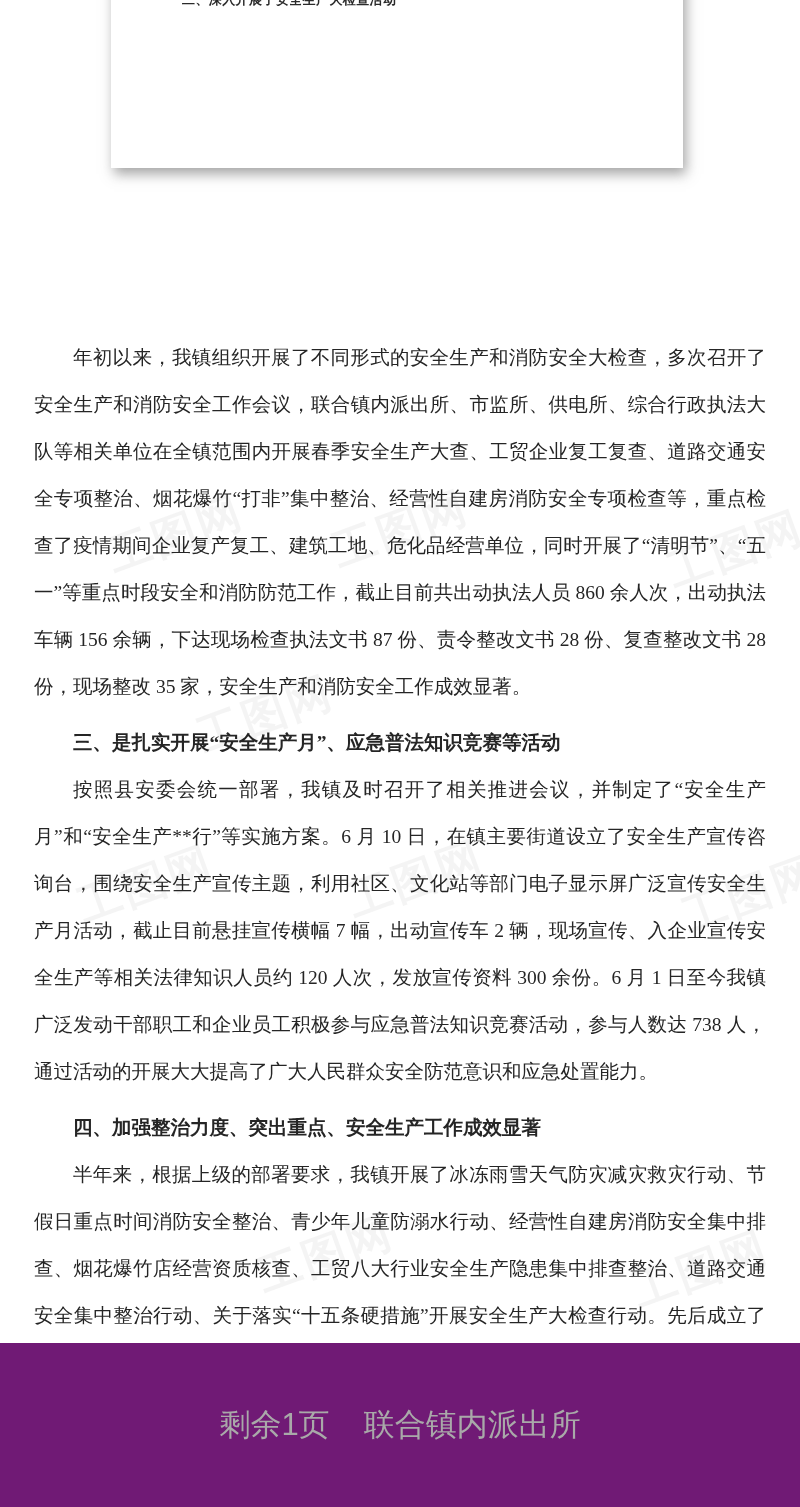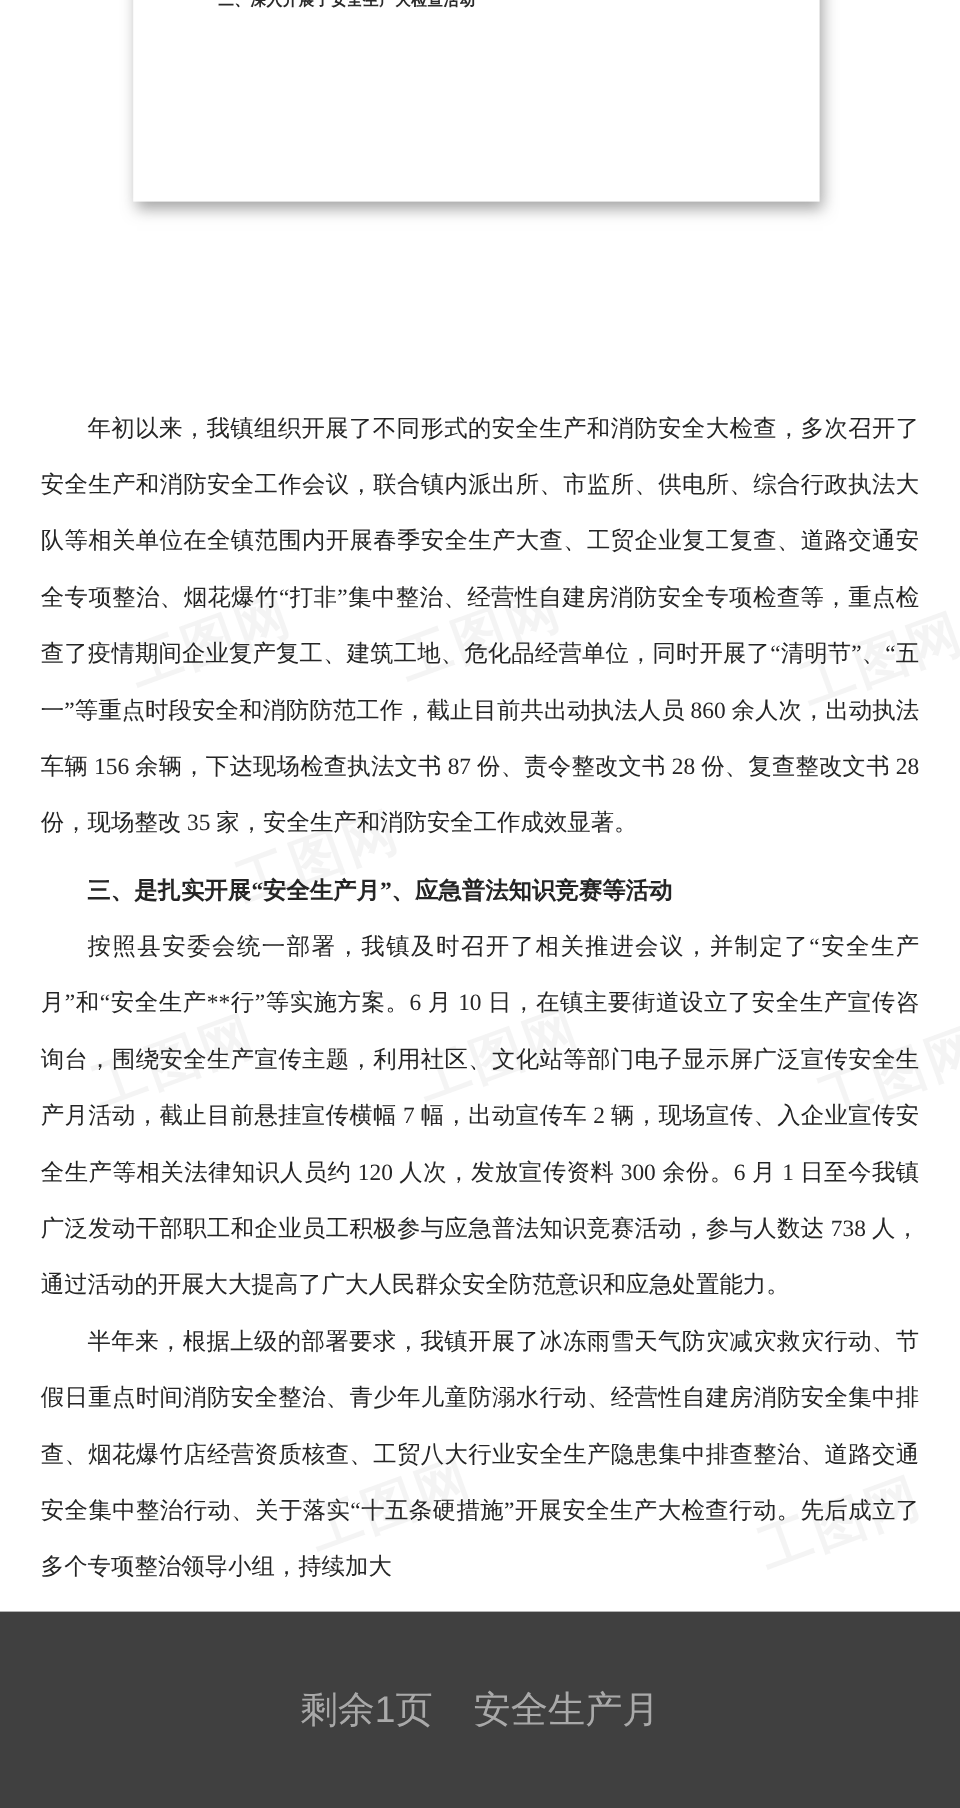--- a/index.html
+++ b/index.html
@@ -65,21 +65,21 @@
   .wm6{left:345px; top:850px;}
   .wm7{left:680px; top:865px;}
   .wm8{left:255px; top:1225px;}
   .wm9{left:630px; top:1240px;}
 
   
   .footer-bar {
     position:absolute;
     left:0; top:1343px;
     width:800px; height:164px;
-    background:#404040;
+    background:#701a75;
     display:flex;
     align-items:center;
     justify-content:center;
     gap:34px;
     font-family:"Liberation Sans", sans-serif;
     font-size:31px;
     color:#a9a9a9;
   }
 </style>
 </head>
@@ -98,21 +98,22 @@
   <span class="wm wm5">工图网</span>
   <span class="wm wm6">工图网</span>
   <span class="wm wm7">工图网</span>
   <span class="wm wm8">工图网</span>
   <span class="wm wm9">工图网</span>
 
   <div class="content" id="paragraphs">
       <p class="body">年初以来，我镇组织开展了不同形式的安全生产和消防安全大检查，多次召开了安全生产和消防安全工作会议，联合镇内派出所、市监所、供电所、综合行政执法大队等相关单位在全镇范围内开展春季安全生产大查、工贸企业复工复查、道路交通安全专项整治、烟花爆竹“打非”集中整治、经营性自建房消防安全专项检查等，重点检查了疫情期间企业复产复工、建筑工地、危化品经营单位，同时开展了“清明节”、“五一”等重点时段安全和消防防范工作，截止目前共出动执法人员 860 余人次，出动执法车辆 156 余辆，下达现场检查执法文书 87 份、责令整改文书 28 份、复查整改文书 28 份，现场整改 35 家，安全生产和消防安全工作成效显著。</p>
       <p class="heading">三、是扎实开展“安全生产月”、应急普法知识竞赛等活动</p>
       <p class="body">按照县安委会统一部署，我镇及时召开了相关推进会议，并制定了“安全生产月”和“安全生产**行”等实施方案。6 月 10 日，在镇主要街道设立了安全生产宣传咨询台，围绕安全生产宣传主题，利用社区、文化站等部门电子显示屏广泛宣传安全生产月活动，截止目前悬挂宣传横幅 7 幅，出动宣传车 2 辆，现场宣传、入企业宣传安全生产等相关法律知识人员约 120 人次，发放宣传资料 300 余份。6 月 1 日至今我镇广泛发动干部职工和企业员工积极参与应急普法知识竞赛活动，参与人数达 738 人，通过活动的开展大大提高了广大人民群众安全防范意识和应急处置能力。</p>
+      <p class="heading">四、加强整治力度、突出重点、安全生产工作成效显著</p>
       <p class="body">半年来，根据上级的部署要求，我镇开展了冰冻雨雪天气防灾减灾救灾行动、节假日重点时间消防安全整治、青少年儿童防溺水行动、经营性自建房消防安全集中排查、烟花爆竹店经营资质核查、工贸八大行业安全生产隐患集中排查整治、道路交通安全集中整治行动、关于落实“十五条硬措施”开展安全生产大检查行动。先后成立了多个专项整治领导小组，持续加大</p>
     </div>
 
   <div class="footer-bar">
     <span>剩余1页</span>
-    <span>安全生产月</span>
+    <span>联合镇内派出所</span>
   </div>
 
 </div>
 
 </body></html>

